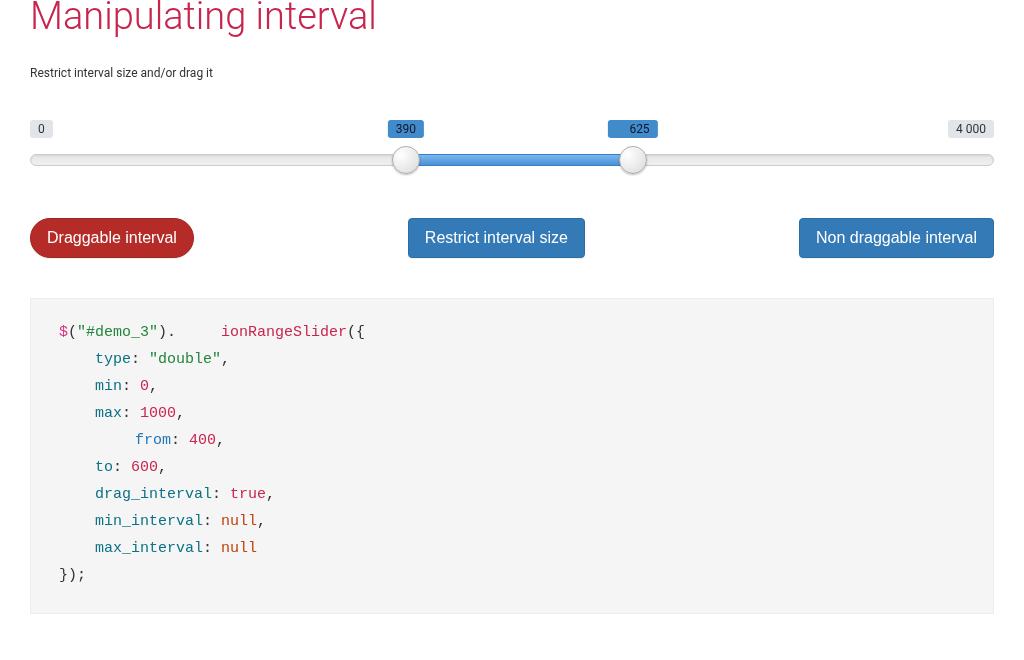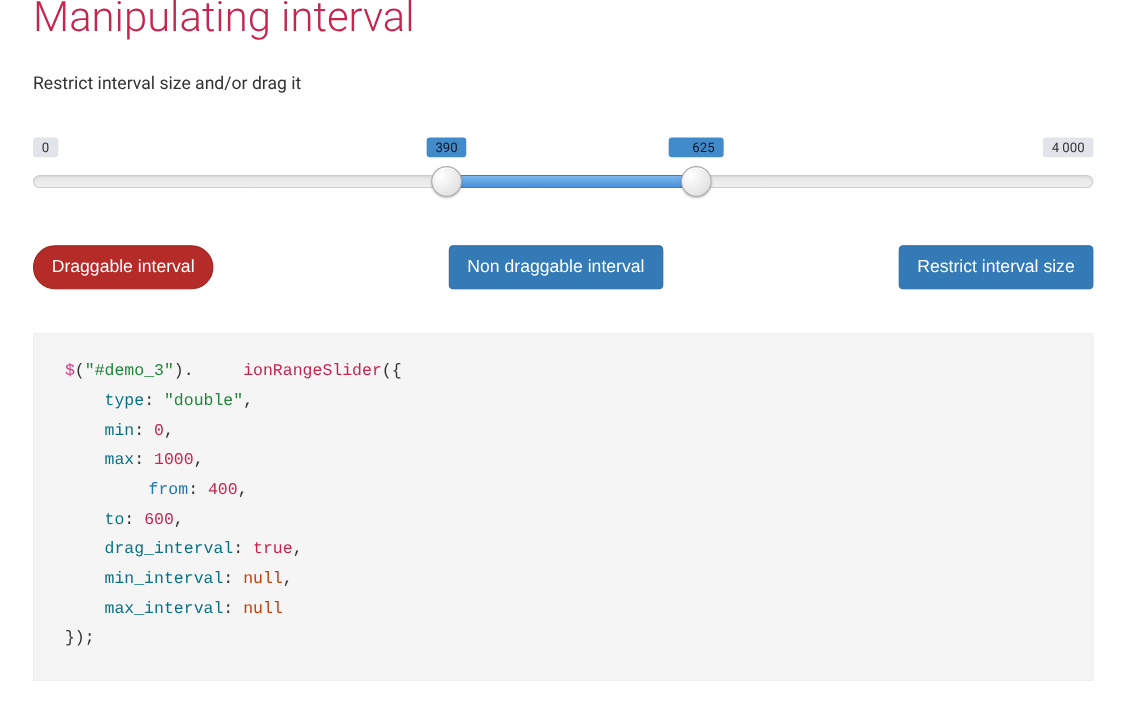--- a/index.html
+++ b/index.html
@@ -11,21 +11,21 @@
     width: 1024px;
   }
   h1.page-title {
     font-size: 38px;
     font-weight: 300;
     color: #c7254e;
     margin-bottom: 28px;
     margin-top: -6px;
   }
   p.sub {
-    font-size: 16px;
+    font-size: 12px;
     color: #333;
     margin-bottom: 40px;
   }
 
   
   .slider-wrap {
     position: relative;
     height: 70px;
     margin-bottom: 28px;
   }
@@ -154,22 +154,22 @@
   </div>
   <div class="track">
     <div class="bar"></div>
   </div>
   <div class="handle h-from"></div>
   <div class="handle h-to"></div>
 </div>
 
 <div class="btn-row">
   <button class="btn btn-danger">Draggable interval</button>
+  <button class="btn btn-primary">Restrict interval size</button>
   <button class="btn btn-primary">Non draggable interval</button>
-  <button class="btn btn-primary">Restrict interval size</button>
 </div>
 
 <pre class="code"><span class="tok-jq">$</span><span class="tok-punc">(</span><span class="tok-str">"#demo_3"</span><span class="tok-punc">).</span><span class="tok-method">ionRangeSlider</span><span class="tok-punc">({</span>
     <span class="tok-key">type</span><span class="tok-punc">: </span><span class="tok-str">"double"</span><span class="tok-punc">,</span>
     <span class="tok-key">min</span><span class="tok-punc">: </span><span class="tok-num">0</span><span class="tok-punc">,</span>
     <span class="tok-key">max</span><span class="tok-punc">: </span><span class="tok-num">1000</span><span class="tok-punc">,</span>
     <span class="tok-keyblue">from</span><span class="tok-punc">: </span><span class="tok-num">400</span><span class="tok-punc">,</span>
     <span class="tok-key">to</span><span class="tok-punc">: </span><span class="tok-num">600</span><span class="tok-punc">,</span>
     <span class="tok-key">drag_interval</span><span class="tok-punc">: </span><span class="tok-bool">true</span><span class="tok-punc">,</span>
     <span class="tok-key">min_interval</span><span class="tok-punc">: </span><span class="tok-null">null</span><span class="tok-punc">,</span>

